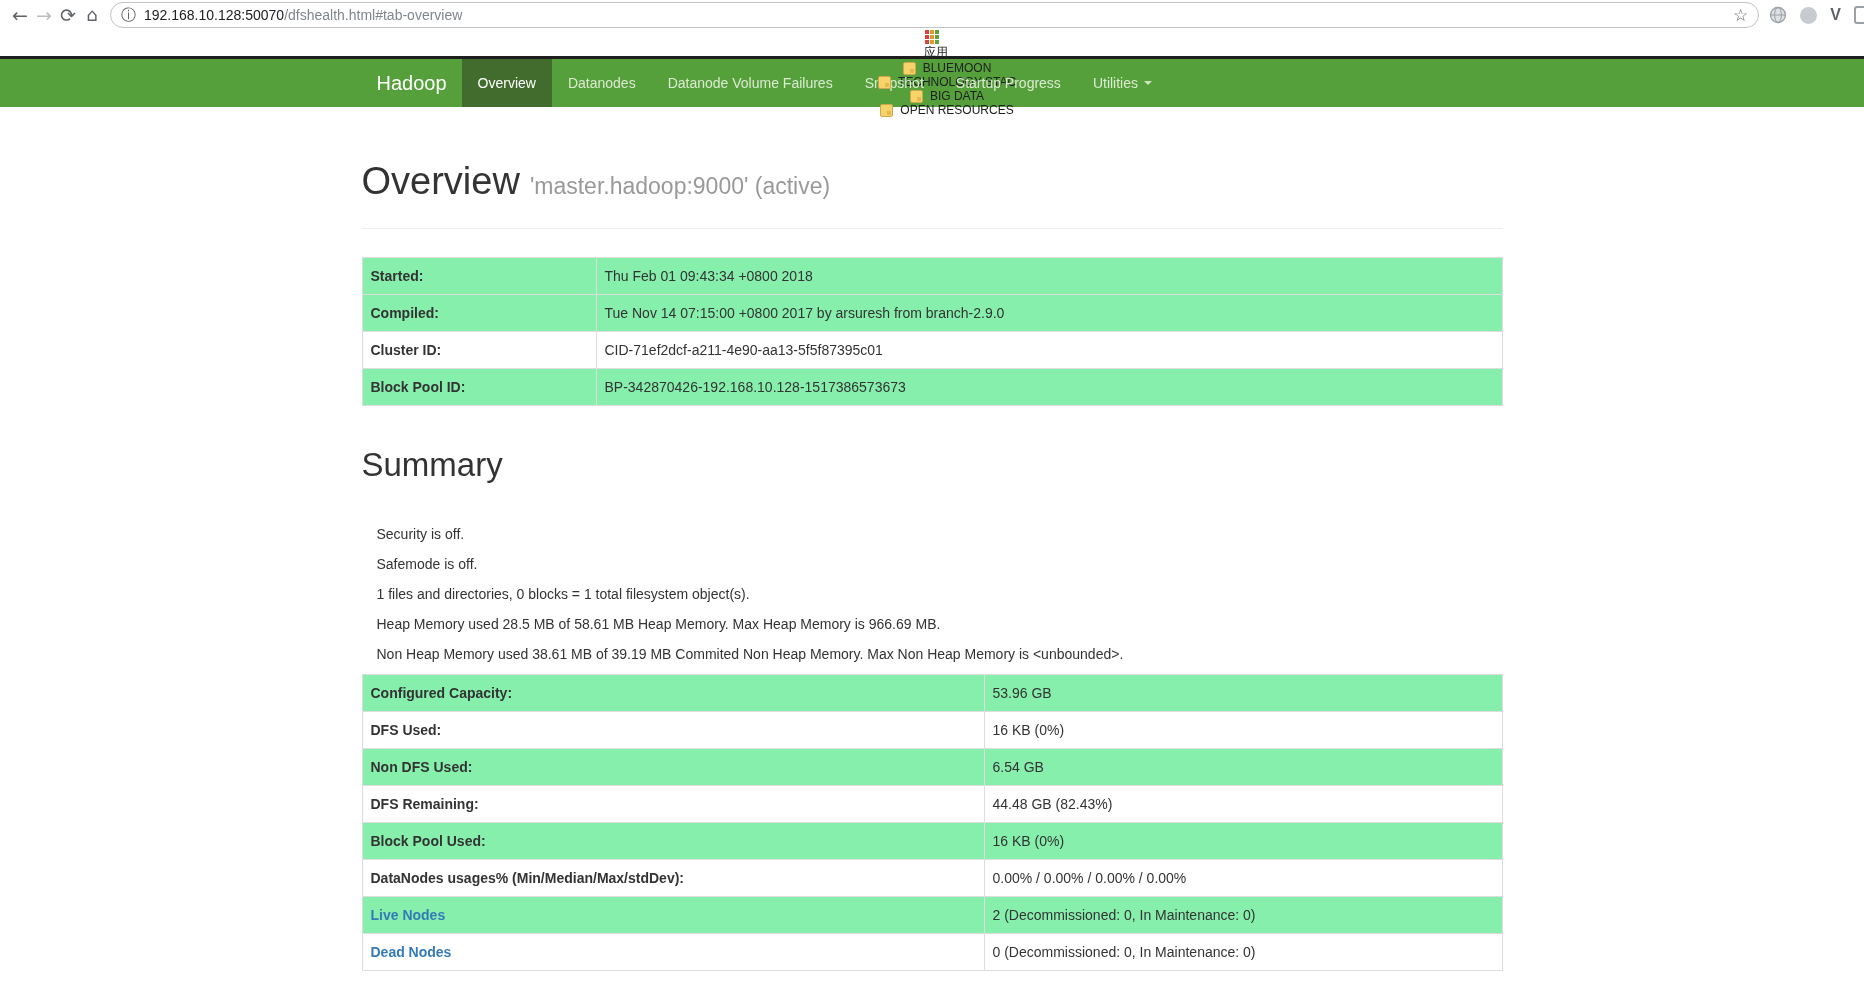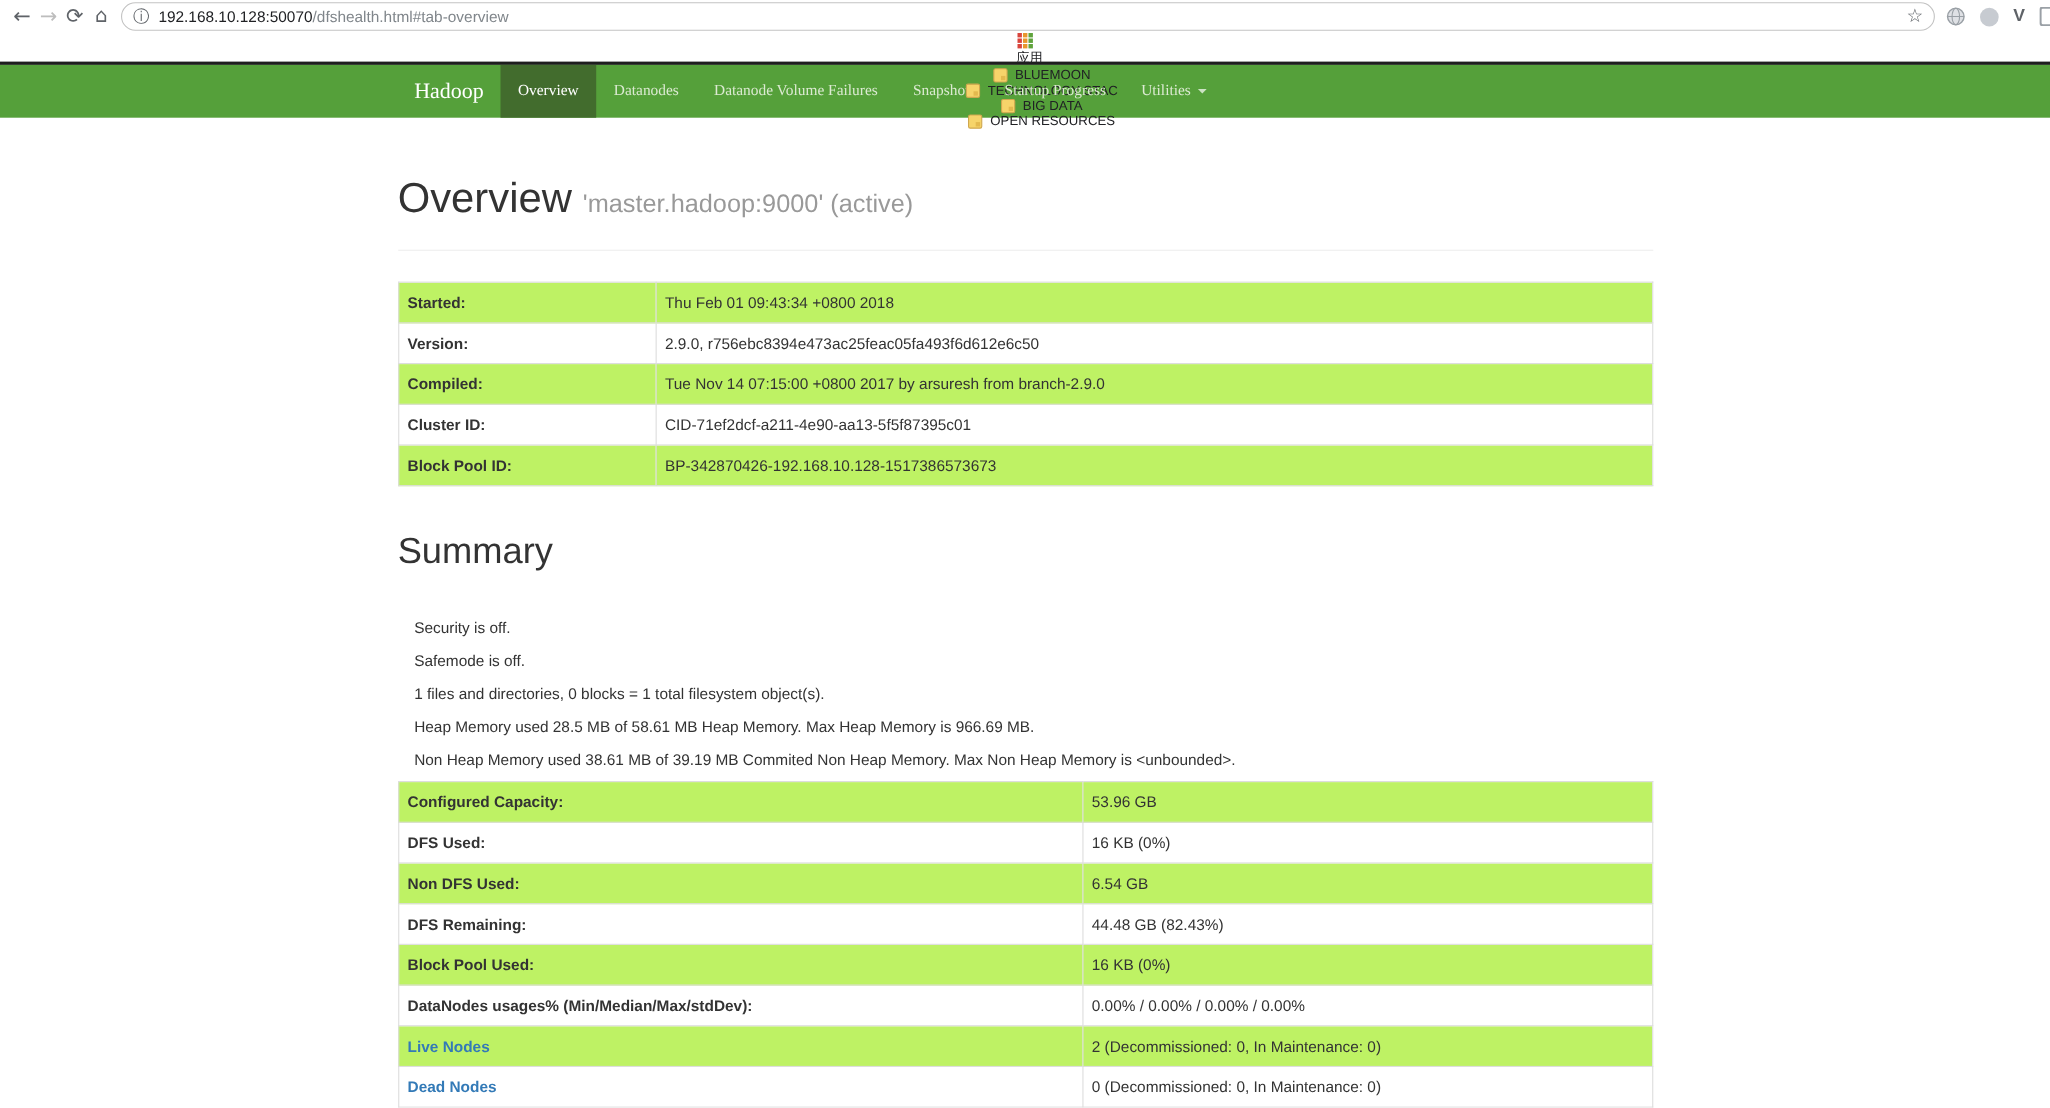--- a/index.html
+++ b/index.html
@@ -33,36 +33,36 @@
   .bookmark { display:flex; align-items:center; margin-left:22px; cursor:pointer; }
   .folder-ico { width:13px; height:13px; background:#f6d46a; border:1px solid #cfa74f; border-radius:2px;
     margin-right:7px; position:relative; }
   .folder-ico::after { content:""; position:absolute; right:1px; bottom:1px; width:4px; height:4px; background:#e3b94e; }
   .bm-apps-label { font-size:12px; color:#202124; }
 
   .chrome-separator { height:3px; background:#1e1e1e; }
 
   
   .navbar { height:48px; background:#55a03a; }
-  .navbar-inner { width:1141px; margin:0 auto; display:flex; align-items:stretch;font-family:Liberation Serif, serif; }
+  .navbar-inner { width:1141px; margin:0 auto; display:flex; align-items:stretch; }
   .brand { color:#fff; font-size:20px; line-height:48px; padding:0 15px; cursor:pointer; }
   .nav-item { color:#dcead2; font-size:14px; line-height:48px; padding:0 16px; cursor:pointer; display:flex; align-items:center; }
   .nav-item.active { background:#426c2d; color:#fff; }
   .caret { display:inline-block; width:0; height:0; border-left:4px solid transparent;
     border-right:4px solid transparent; border-top:4px solid rgba(255,255,255,0.7); margin-left:6px; }
 
   
   .container { width:1141px; margin:0 auto; padding-top:52px; color:#333; }
   .page-title { font-size:38px; font-weight:400; color:#333; line-height:44px; }
   .page-subtitle { font-size:23px; color:#999; font-weight:400; margin-left:10px; }
   hr.title-rule { border:0; border-top:1px solid #eee; margin:20px 0 28px; }
 
   table.info { width:100%; border-collapse:collapse; font-size:14px; }
   table.info td { border:1px solid #ddd; padding:8px; line-height:20px; vertical-align:top; }
-  .row-striped { background:#bef264; }
+  .row-striped { background:#86efac; }
   .cell-label { font-weight:bold; color:#333; }
   .t1-label { width:234px; }
   .t2-label { width:622px; }
   a.node-link { color:#337ab7; font-weight:bold; text-decoration:none; cursor:pointer; }
 
   .summary-title { font-size:33px; font-weight:400; color:#333; line-height:38px; margin:40px 0 40px; }
   p.summary-line { font-size:14px; line-height:20px; margin:0 15px 10px; color:#333; }
   .cap-table-wrap { margin-top:0; }
 </style>
 </head>
@@ -148,24 +148,20 @@
   <h1 class="page-title"><span>Overview</span><span class="page-subtitle">'master.hadoop:9000' (active)</span></h1>
 
   <hr class="title-rule">
 
   <table class="info">
     <tbody>
       <tr class="row-striped">
         <td class="cell-label t1-label">Started:</td>
         <td>Thu Feb 01 09:43:34 +0800 2018</td>
       </tr>
-      <tr>
-        <td class="cell-label t1-label">Version:</td>
-        <td>2.9.0, r756ebc8394e473ac25feac05fa493f6d612e6c50</td>
-      </tr>
       <tr class="row-striped">
         <td class="cell-label t1-label">Compiled:</td>
         <td>Tue Nov 14 07:15:00 +0800 2017 by arsuresh from branch-2.9.0</td>
       </tr>
       <tr>
         <td class="cell-label t1-label">Cluster ID:</td>
         <td>CID-71ef2dcf-a211-4e90-aa13-5f5f87395c01</td>
       </tr>
       <tr class="row-striped">
         <td class="cell-label t1-label">Block Pool ID:</td>

